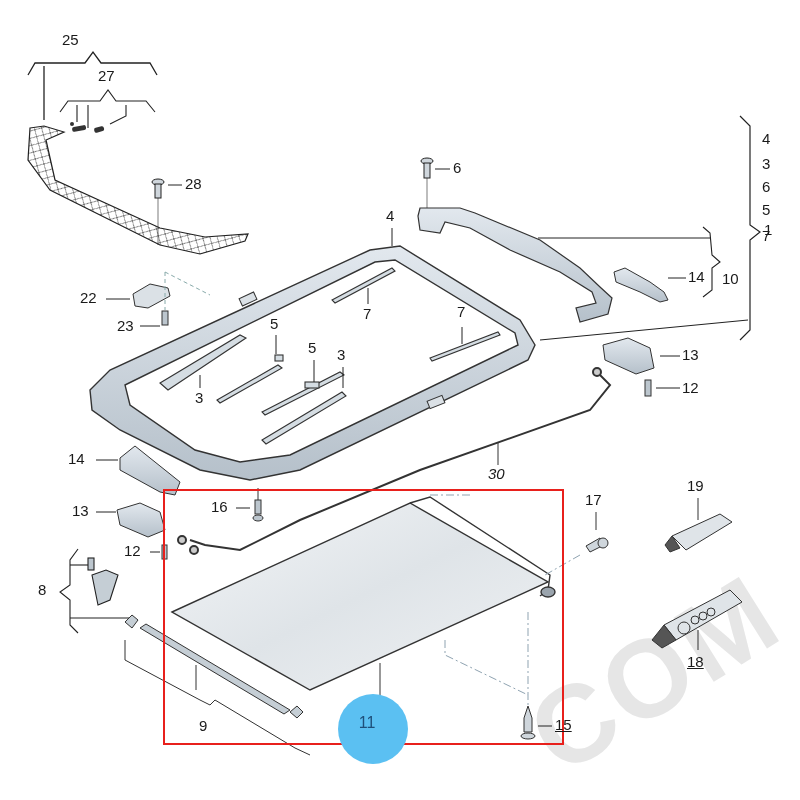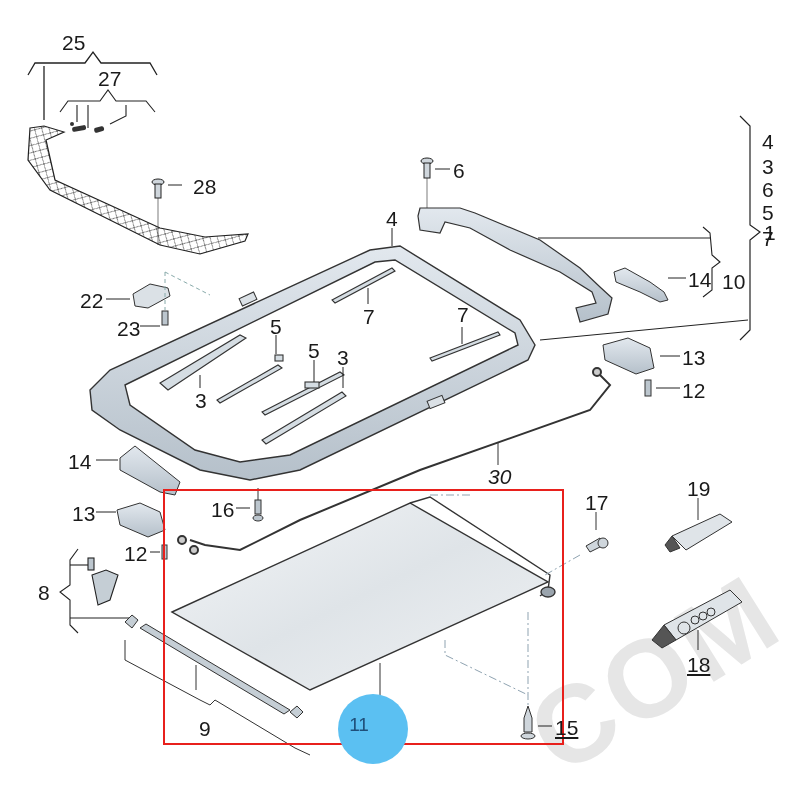--- a/index.html
+++ b/index.html
@@ -1,21 +1,21 @@
 <!DOCTYPE html>
 <html><head>
 <meta charset="utf-8">
 <style>
   html,body{margin:0;padding:0;background:#ffffff;}
   body{width:800px;height:800px;position:relative;overflow:hidden;font-family:"Liberation Sans",sans-serif;}
   #stage{position:absolute;left:0;top:0;width:800px;height:800px;}
-  .lbl{position:absolute;font-family:"Liberation Sans",sans-serif;font-size:21px;color:#1a1a1a;line-height:1;white-space:nowrap;}
+  .lbl{position:absolute;font-family:"Liberation Sans",sans-serif;font-size:15px;color:#1a1a1a;line-height:1;white-space:nowrap;}
   .hl-box{position:absolute;left:163px;top:489px;width:401px;height:256px;border:2px solid #e8201c;box-sizing:border-box;}
   .hl-dot{position:absolute;left:338px;top:694px;width:70px;height:70px;border-radius:50%;background:#5bc0f2;}
-  .hl-dot-label{position:absolute;left:324px;top:714px;width:70px;text-align:center;font-size:19px;color:#1f4f7a;font-family:"Liberation Sans",sans-serif;}
+  .hl-dot-label{position:absolute;left:332px;top:714px;width:70px;text-align:center;font-size:16px;color:#1f4f7a;font-family:"Liberation Sans",sans-serif;}
   .watermark{position:absolute;left:520px;top:610px;font-size:110px;font-weight:bold;color:#e6e6e6;transform:rotate(-32deg);font-family:"Liberation Sans",sans-serif;letter-spacing:4px;}
   svg{position:absolute;left:0;top:0;}
 </style>
 </head>
 <body>
 
 <div id="stage">
 
   <div class="watermark">COM</div>
 
@@ -217,21 +217,21 @@
       <line x1="698" y1="630" x2="698" y2="650"></line>
     </g>
   </svg>
 
   <div class="hl-box"></div>
   <div class="hl-dot"></div>
   <div class="hl-dot-label">11</div>
 
   <div class="lbl" style="left:62px;top:32px;">25</div>
   <div class="lbl" style="left:98px;top:68px;">27</div>
-  <div class="lbl" style="left:193px;top:176px;">28</div>
+  <div class="lbl" style="left:185px;top:176px;">28</div>
   <div class="lbl" style="left:453px;top:160px;">6</div>
   <div class="lbl" style="left:386px;top:208px;">4</div>
   <div class="lbl" style="left:80px;top:290px;">22</div>
   <div class="lbl" style="left:117px;top:318px;">23</div>
   <div class="lbl" style="left:270px;top:316px;">5</div>
   <div class="lbl" style="left:308px;top:340px;">5</div>
   <div class="lbl" style="left:363px;top:306px;">7</div>
   <div class="lbl" style="left:457px;top:304px;">7</div>
   <div class="lbl" style="left:195px;top:390px;">3</div>
   <div class="lbl" style="left:337px;top:347px;">3</div>

